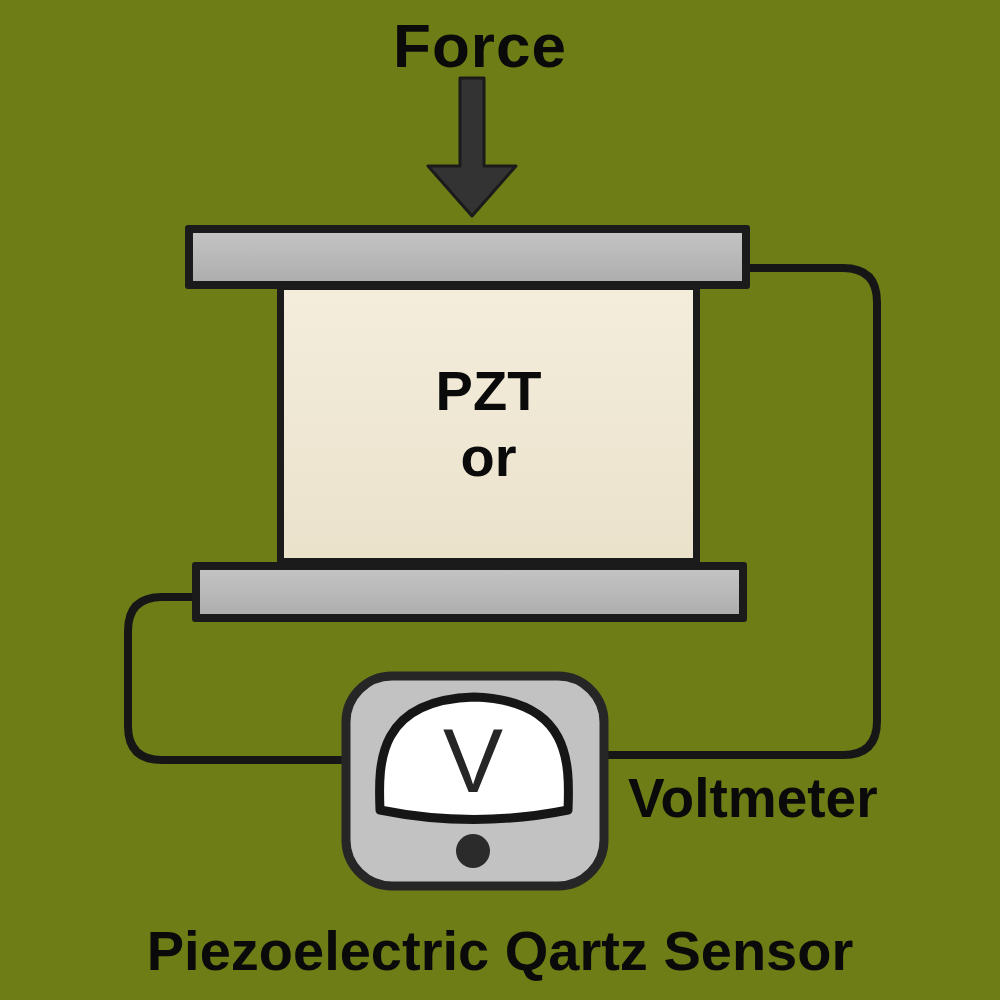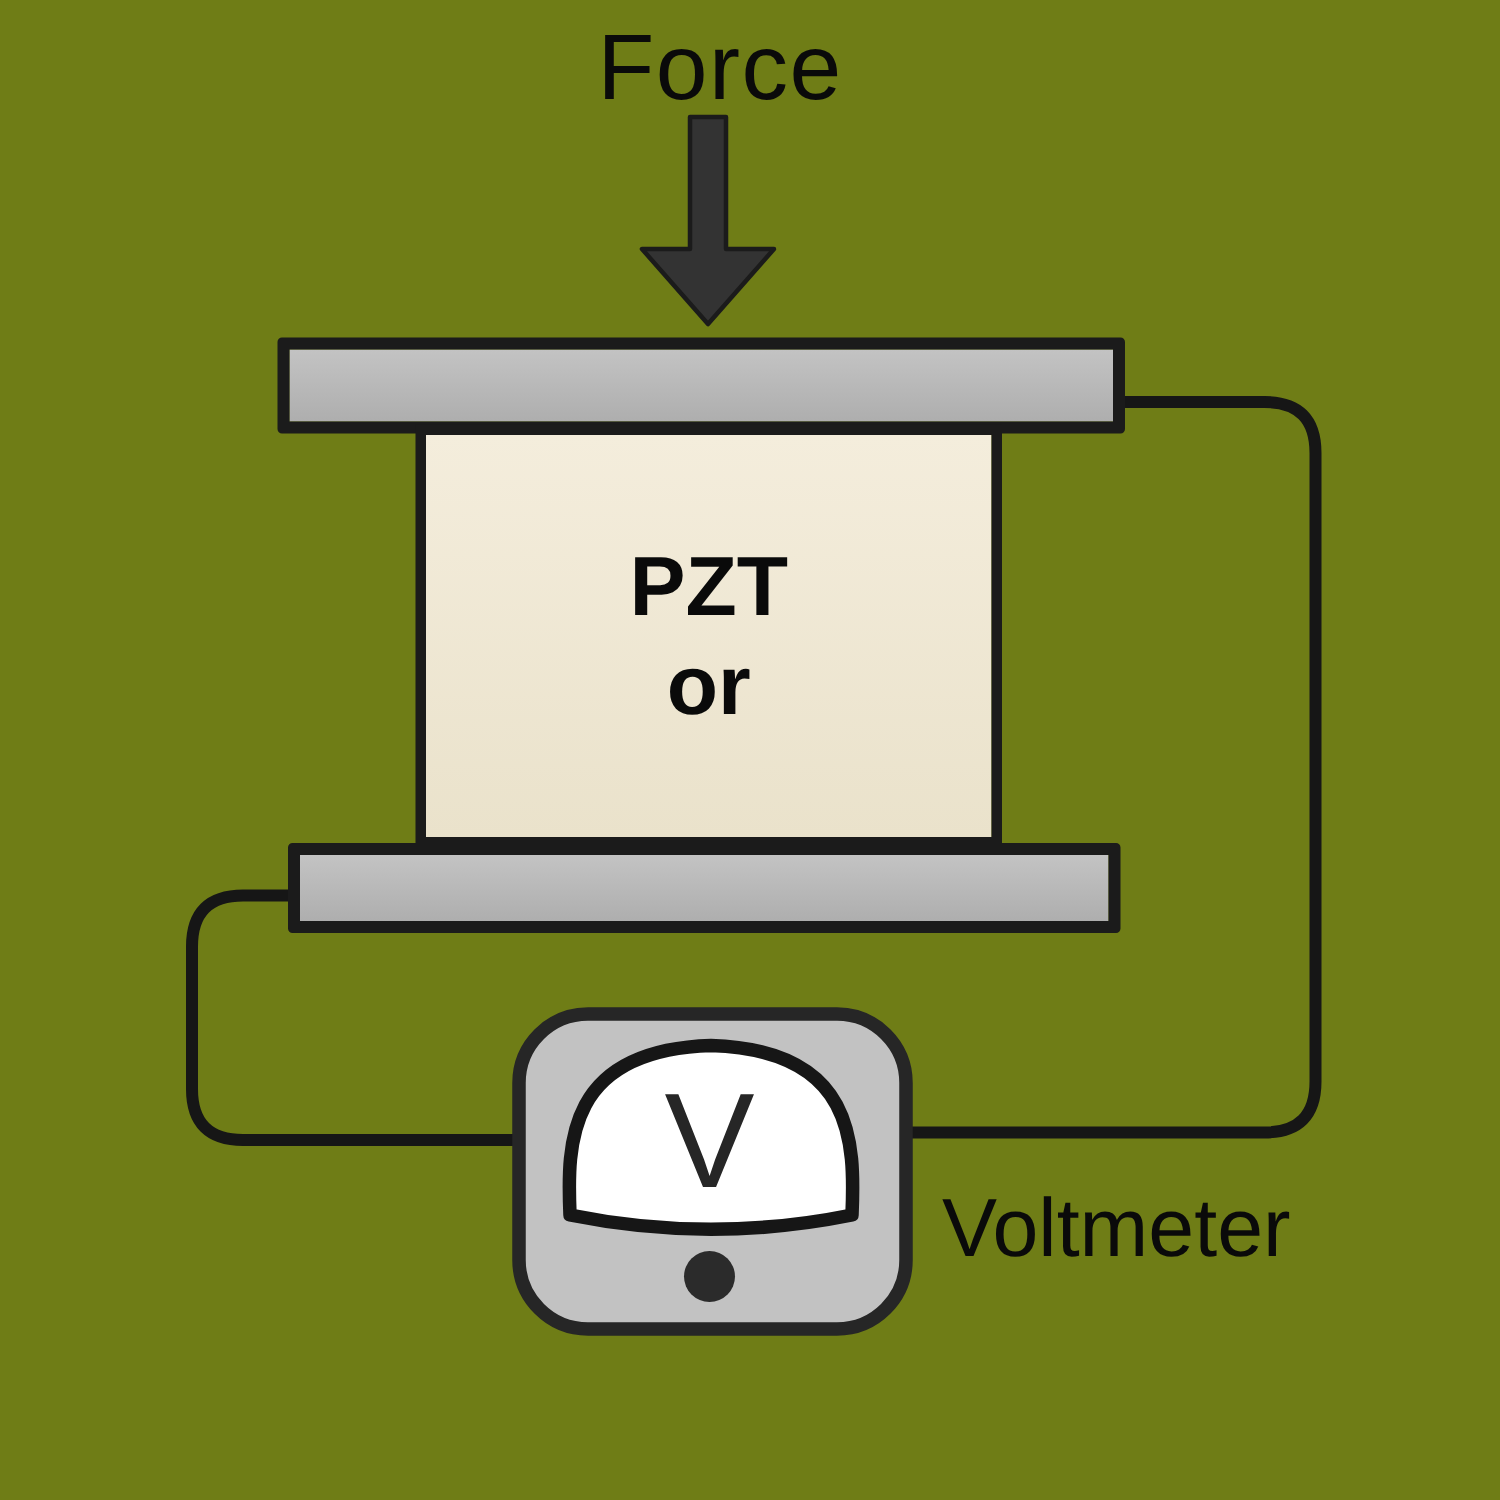--- a/index.html
+++ b/index.html
@@ -8,55 +8,55 @@
     position:relative;
     width:1000px;height:1000px;
     margin:0 auto;
     background:#6F7D16;
     overflow:hidden;
     font-family:"Liberation Sans", sans-serif;
     color:#0A0A0A;
   }
   .layer{position:absolute;left:0;top:0;width:1000px;height:1000px;}
   .svg-under{z-index:1;}
-  .txt{position:absolute;z-index:4;font-weight:normal;color:#0A0A0A;white-space:nowrap;}
+  .txt{position:absolute;z-index:4;font-weight:bold;color:#0A0A0A;white-space:nowrap;}
 
   .force-label{
     left:330px;top:10px;width:300px;
     text-align:center;font-size:62px;letter-spacing:1px;
   }
   .plate{
     position:absolute;z-index:2;
     background:linear-gradient(#c3c3c3,#aeaeae);
     border:8px solid #1B1B1B;
     box-sizing:border-box;
     border-radius:3px;
   }
   .plate.top{left:185px;top:225px;width:565px;height:64px;}
   .plate.bottom{left:192px;top:562px;width:555px;height:60px;}
 
   .crystal{
     position:absolute;z-index:2;
-    left:277px;top:283px;width:391px;height:282px;
+    left:277px;top:283px;width:423px;height:282px;
     background:linear-gradient(#f4eddc,#eae2cb);
     border:7px solid #1B1B1B;
     box-sizing:border-box;
     display:flex;flex-direction:column;justify-content:center;align-items:center;
     font-weight:bold;font-size:56px;line-height:1.18;
     text-align:center;
   }
 
   .meter-v{
     left:413px;top:716px;width:120px;
     text-align:center;
     font-size:90px;font-weight:normal;color:#262626;
     line-height:1;
   }
   .voltmeter-label{
-    left:628px;top:786px;
+    left:628px;top:766px;
     font-size:55px;
   }
   .caption{
     left:0;top:918px;width:1000px;
     text-align:center;
     font-size:56px;letter-spacing:0px;
   }
 </style>
 </head>
 <body>
@@ -86,14 +86,15 @@
     <div>PZT</div>
     <div>or</div>
   </div>
 
   <div class="plate bottom"></div>
 
   <div class="txt meter-v">V</div>
 
   <div class="txt voltmeter-label">Voltmeter</div>
 
+  <div class="txt caption">Piezoelectric Qartz Sensor</div>
 
 </div>
 
 </body></html>

